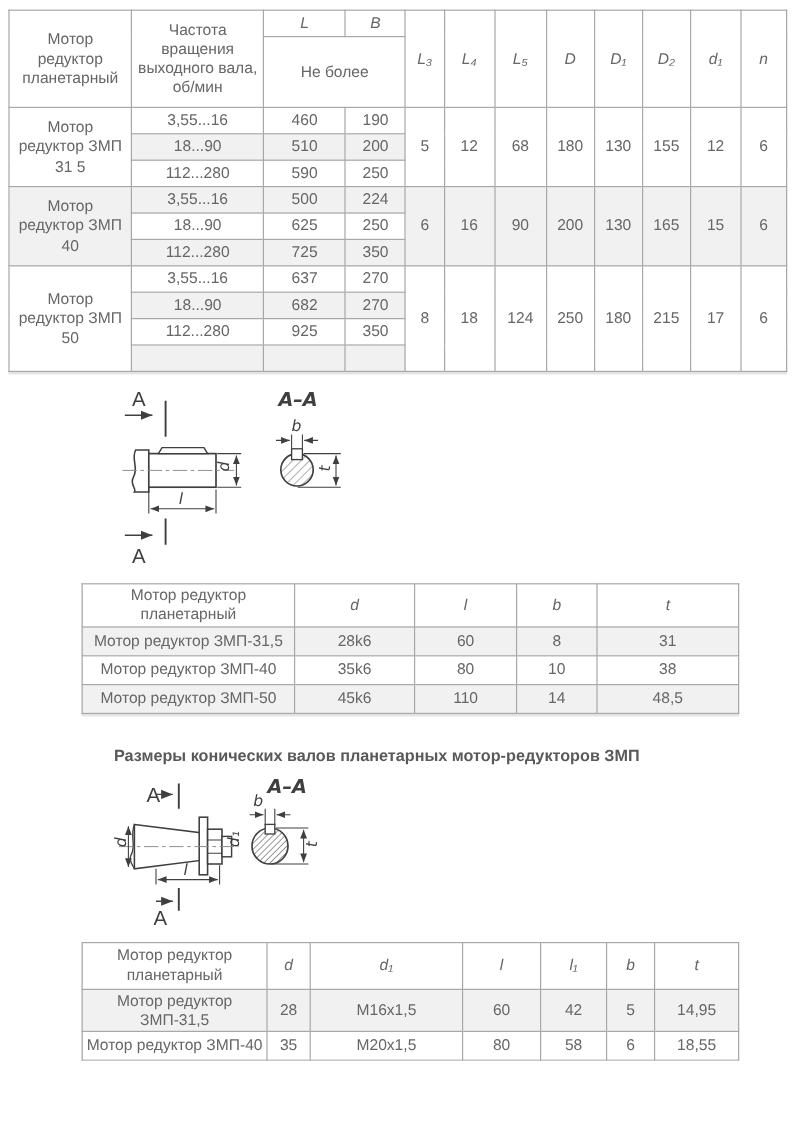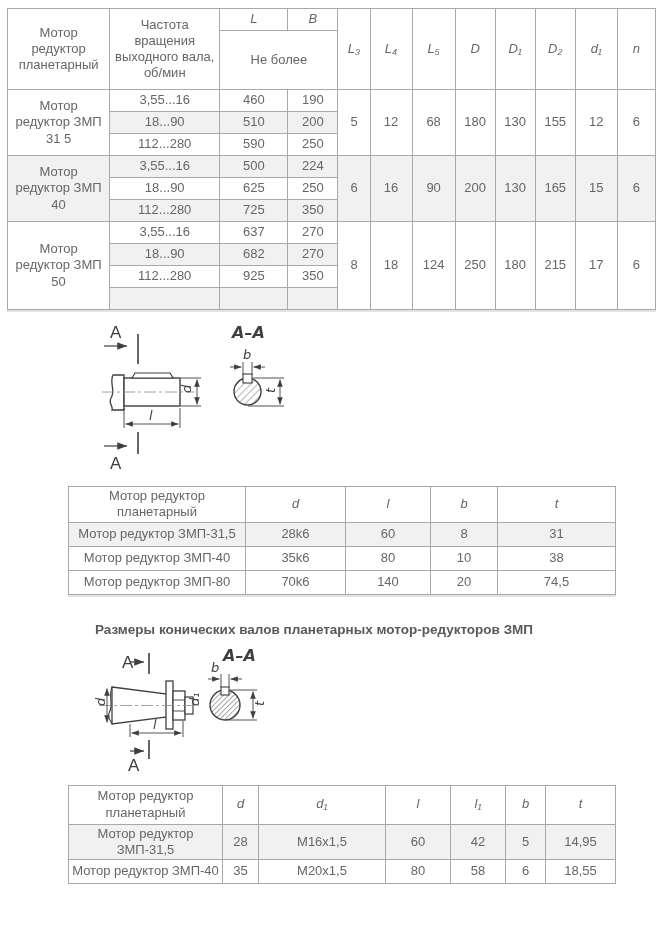--- a/index.html
+++ b/index.html
@@ -229,26 +229,26 @@
         <td>8</td>
         <td>31</td>
       </tr>
       <tr>
         <td>Мотор редуктор ЗМП-40</td>
         <td>35k6</td>
         <td>80</td>
         <td>10</td>
         <td>38</td>
       </tr>
-      <tr>
-        <td>Мотор редуктор ЗМП-80</td>
-        <td>70k6</td>
-        <td>140</td>
-        <td>20</td>
-        <td>74,5</td>
+      <tr class="g">
+        <td>Мотор редуктор ЗМП-50</td>
+        <td>45k6</td>
+        <td>110</td>
+        <td>14</td>
+        <td>48,5</td>
       </tr>
     </tbody>
   </table>
 
   <div class="sec-heading">Размеры конических валов планетарных мотор-редукторов ЗМП</div>
 
   <svg class="draw d2" width="180" height="128" viewBox="0 0 180 128">
     <defs>
       <marker id="m2" viewBox="0 0 10 10" refX="9" refY="5" markerWidth="9" markerHeight="9" orient="auto-start-reverse">
         <path d="M0,1.5 L9,5 L0,8.5 z" fill="#3f3f3f"></path>

